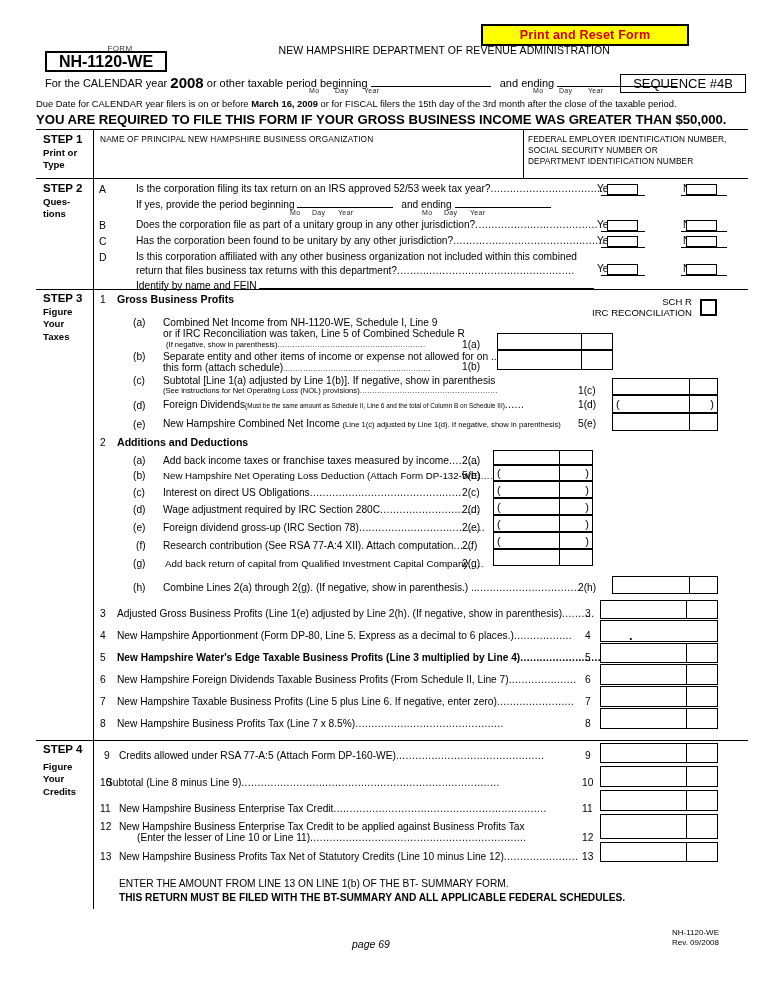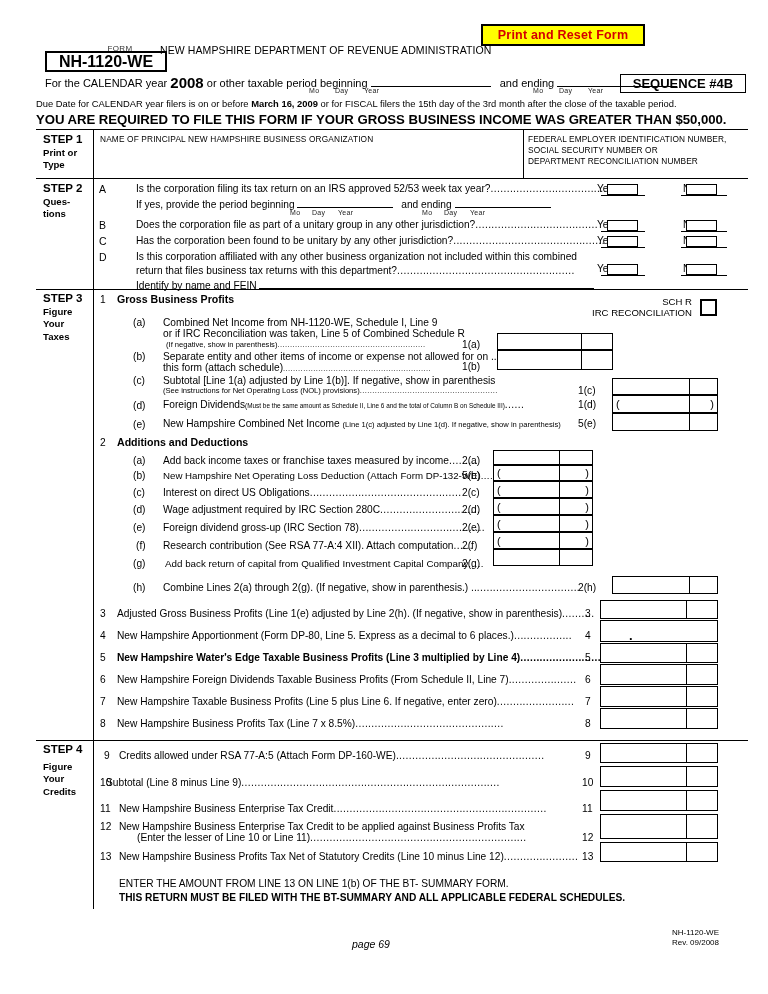--- a/index.html
+++ b/index.html
@@ -16,21 +16,21 @@
   }
   .page { position: relative; width: 768px; height: 994px; }
 
   
   .abs { position: absolute; }
   .nb { white-space: nowrap; }
   .bold { font-weight: bold; }
 
   
   #print-reset-btn {
-    left: 481px; top: 24px; width: 164px; height: 22px;
+    left: 481px; top: 24px; width: 208px; height: 22px;
     background: #ffff00;
     border: 2px solid #000;
     color: #d40000;
     font-weight: bold;
     font-size: 12.5px;
     line-height: 18px;
     text-align: center;
     letter-spacing: .2px;
     cursor: pointer;
   }
@@ -40,21 +40,21 @@
     color: #333;
   }
   #form-number-box {
     left: 45px; top: 51px; width: 122px; height: 21px;
     border: 2px solid #000;
     font-size: 16px; font-weight: bold;
     text-align: center; line-height: 18px;
   }
   #dept-line {
     left: 160px; top: 44px; width: 450px;
-    font-size: 10.5px; text-align: left; letter-spacing: .1px;
+    font-size: 10.5px; text-align: right; letter-spacing: .1px;
   }
   #main-title {
     left: 160px; top: 56px; width: 450px;
     font-size: 13.5px; font-weight: bold; text-align: center;
   }
   #calendar-line { left: 45px; top: 74px; font-size: 11px; }
   #calendar-line .yr { font-size: 15px; font-weight: bold; vertical-align: -1px; }
   .dateline {
     border-bottom: 1px solid #000;
     display: inline-block;
@@ -62,21 +62,21 @@
   }
   .mdy {
     position: absolute;
     font-size: 7px;
     letter-spacing: .3px;
     color: #222;
   }
   #sequence-box {
     left: 620px; top: 74px; width: 126px; height: 19px;
     border: 1px solid #000;
-    font-size: 13px; text-align: center; line-height: 17px; font-weight: bold;
+    font-size: 13px; text-align: center; line-height: 17px;
   }
   #duedate-line { left: 36px; top: 98px; font-size: 9.4px; }
   #required-line { left: 36px; top: 112px; font-size: 13.2px; font-weight: bold; letter-spacing: -.05px;}
 
   
   #body-frame {
     left: 36px; top: 129px; width: 712px; height: 780px;
     border-top: 1.6px solid #000;
   }
   #col-divider {
@@ -183,21 +183,21 @@
   <div class="abs step-label" style="left:43px; top:134px;">
     <span>STEP 1</span>
     <span class="sub">Print or</span>
     <span class="sub">Type</span>
   </div>
   <div class="abs" id="s1-name-label">NAME OF PRINCIPAL NEW HAMPSHIRE BUSINESS ORGANIZATION</div>
   <div class="abs" id="s1-vdiv"></div>
   <div class="abs" id="s1-fein-label">
     <div>FEDERAL EMPLOYER IDENTIFICATION NUMBER,</div>
     <div>SOCIAL SECURITY NUMBER OR</div>
-    <div>DEPARTMENT RECONCILIATION NUMBER</div>
+    <div>DEPARTMENT IDENTIFICATION NUMBER</div>
   </div>
   <div class="abs" style="left:100px; top:148px; width:415px; height:28px;"></div>
   <div class="abs" style="left:528px; top:165px; width:210px; height:13px;"></div>
 
   <div class="abs hrule" style="top:178px;"></div>
   <div class="abs step-label" style="left:43px; top:183px;">
     <span>STEP 2</span>
     <span class="sub">Ques-</span>
     <span class="sub">tions</span>
   </div>

